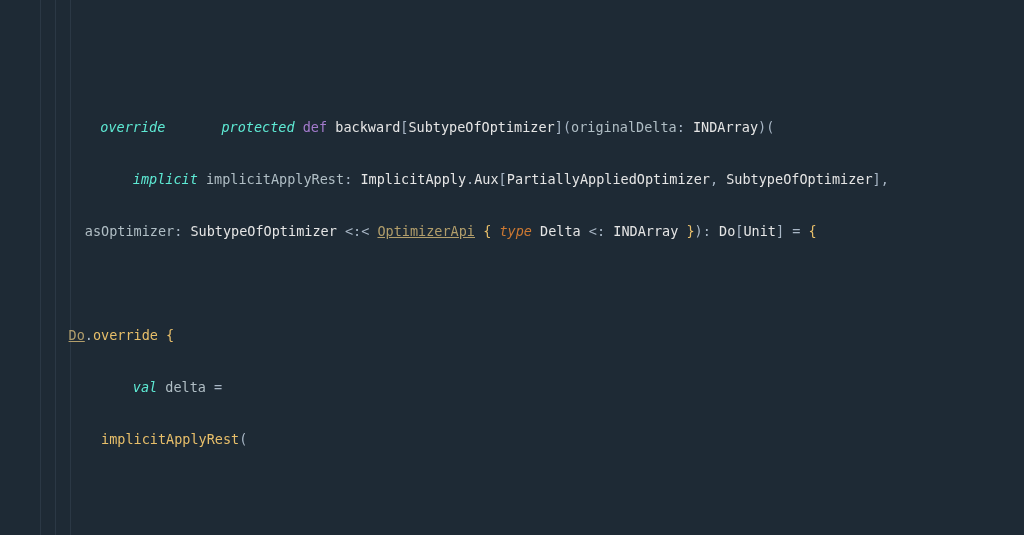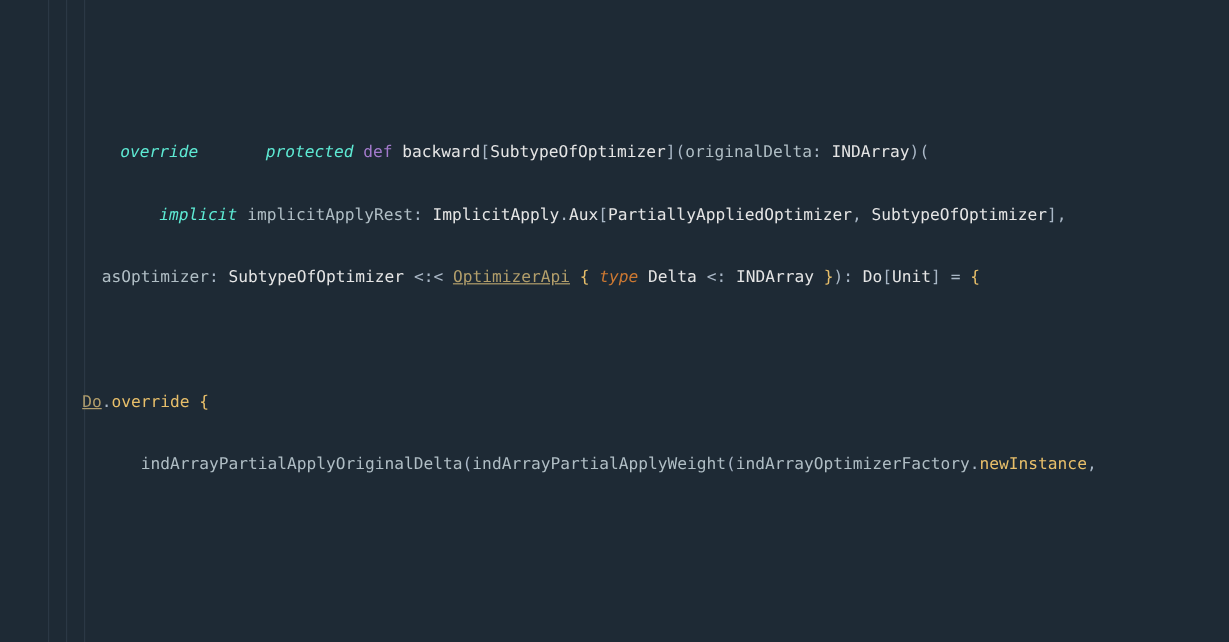--- a/index.html
+++ b/index.html
@@ -45,21 +45,22 @@
 
 <div class="code-area">
   <div class="guide" style="left:40px"></div>
   <div class="guide" style="left:55px"></div>
   <div class="guide" style="left:70px"></div>
 <div>  <span class="kw-mod">override</span> <span class="kw-mod">protected</span> <span class="kw-def">def</span> <span class="fn-name">backward</span><span class="punct">[</span><span class="type">SubtypeOfOptimizer</span><span class="punct">]</span><span class="punct">(</span><span class="ident">originalDelta</span><span class="punct">:</span> <span class="type">INDArray</span><span class="punct">)</span><span class="punct">(</span></div>
 <div>      <span class="kw-mod">implicit</span> <span class="ident">implicitApplyRest</span><span class="punct">:</span> <span class="type">ImplicitApply</span><span class="punct">.</span><span class="type">Aux</span><span class="punct">[</span><span class="type">PartiallyAppliedOptimizer</span><span class="punct">,</span> <span class="type">SubtypeOfOptimizer</span><span class="punct">]</span><span class="punct">,</span></div>
 <div>      <span class="ident">asOptimizer</span><span class="punct">:</span> <span class="type">SubtypeOfOptimizer</span> <span class="op">&lt;:&lt;</span> <span class="type2">OptimizerApi</span> <span class="brace">{</span> <span class="kw-type">type</span> <span class="type">Delta</span> <span class="op">&lt;:</span> <span class="type">INDArray</span> <span class="brace">}</span><span class="punct">)</span><span class="punct">:</span> <span class="type">Do</span><span class="punct">[</span><span class="type">Unit</span><span class="punct">]</span> <span class="op">=</span> <span class="brace">{</span></div>
 <div> </div>
 <div>    <span class="type2">Do</span><span class="punct">.</span><span class="member">override</span> <span class="brace">{</span></div>
-<div>          <span class="ident">indArrayPartialApplyOriginalDelta</span><span class="paren">(</span><span class="ident">indArrayPartialApplyWeight</span><span class="paren">(</span><span class="ident">indArrayOptimizerFactory</span><span class="punct">.</span><span class="member">newInstance</span><span class="punct">,</span></div>
+<div>      <span class="kw-mod">val</span> <span class="ident">delta</span> <span class="op">=</span></div>
+<div>        <span class="member">implicitApplyRest</span><span class="paren">(</span></div>
 <div>                                                                      </div>
 
 
 
 
 
 
 
 
 

